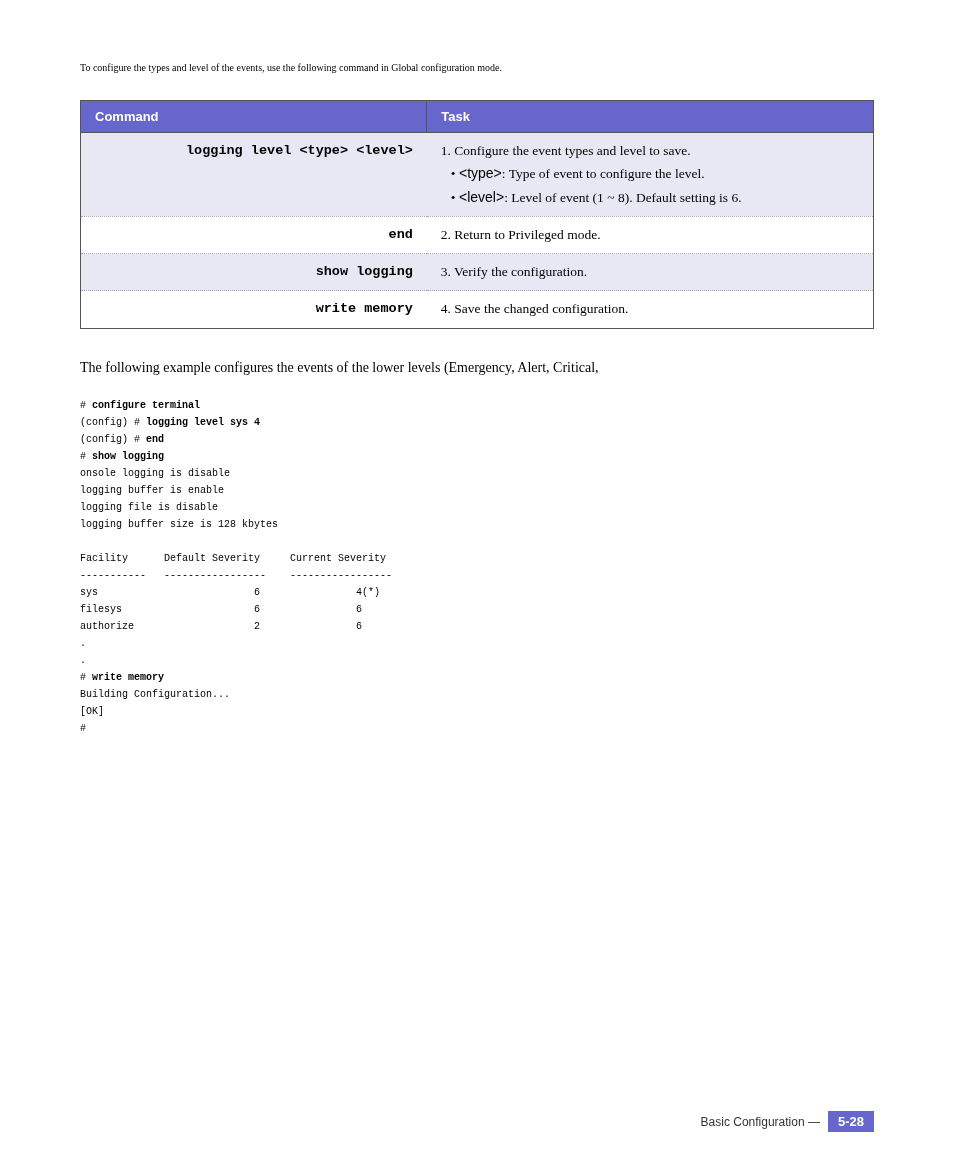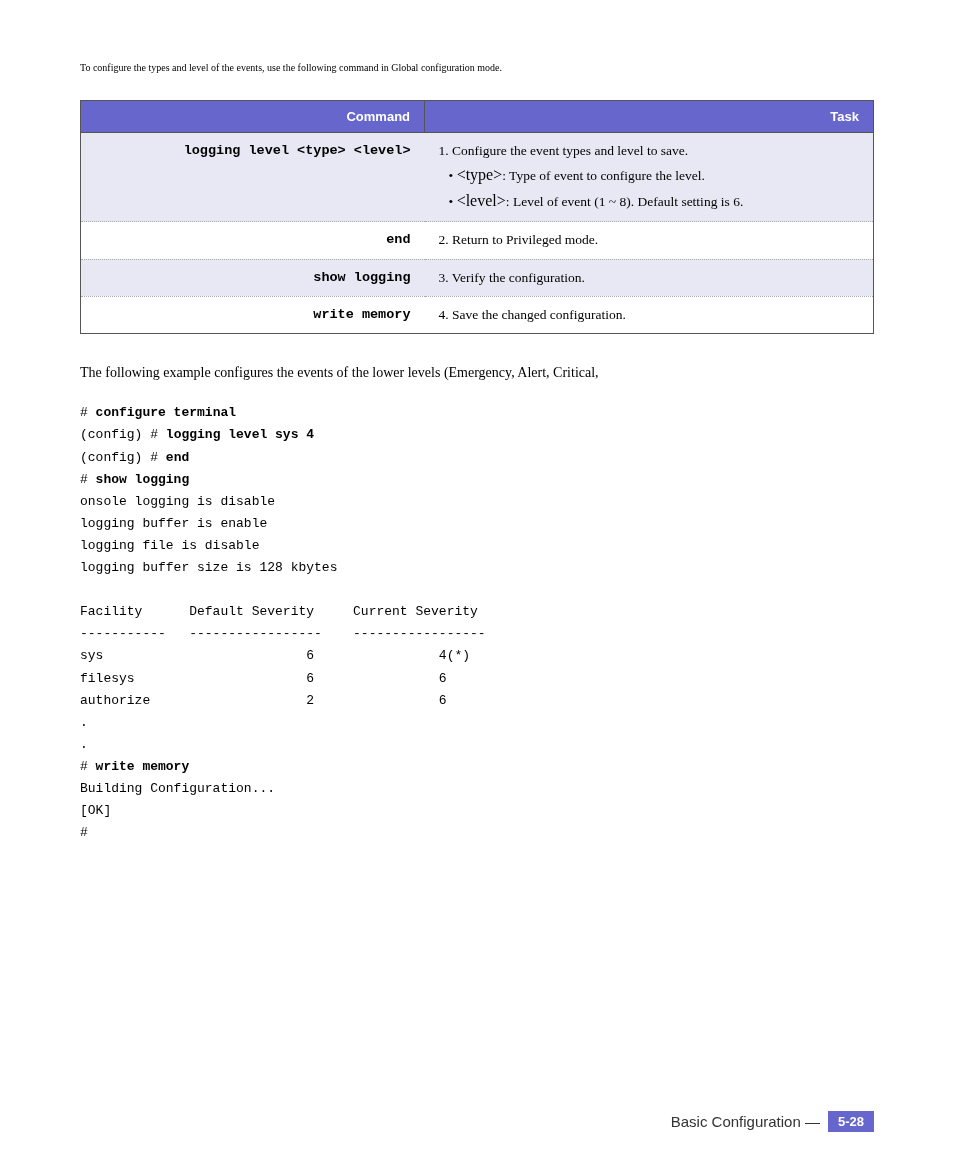--- a/index.html
+++ b/index.html
@@ -46,21 +46,21 @@
     }
 
     table.config-table th {
       background-color: #6666cc;
       color: #ffffff;
       font-family: Arial, sans-serif;
       font-size: 13px;
       font-weight: bold;
       padding: 8px 14px;
       border: 1.5px solid #555;
-      text-align: right;
+      text-align: left;
     }
 
     table.config-table td {
       padding: 8px 14px;
       border-bottom: 1px dotted #aaa;
       vertical-align: top;
       font-size: 13.5px;
       line-height: 1.5;
     }
 
@@ -91,34 +91,34 @@
 
     .task-cell ul li::before {
       content: "• ";
     }
 
     .task-cell ul li {
       margin-top: 2px;
     }
 
     code.inline {
-      font-family: Liberation Serif, serif;
-      font-size: 16px;
+      font-family: Liberation Sans, sans-serif;
+      font-size: 14px;
     }
 
     .following-text {
       font-size: 14px;
       line-height: 1.6;
       text-align: justify;
       margin-bottom: 18px;
     }
 
     .code-block {
       font-family: "Courier New", Courier, monospace;
-      font-size: 13px;
+      font-size: 10px;
       line-height: 1.7;
       margin-bottom: 10px;
       white-space: pre;
       color: #000;
     }
 
     .page-footer {
       position: absolute;
       bottom: 36px;
       right: 80px;
@@ -132,21 +132,21 @@
 
     .page-number-box {
       background-color: #6666cc;
       color: #ffffff;
       font-weight: bold;
       padding: 3px 10px;
       font-size: 13px;
     }
 
     .footer-label {
-      font-size: 15px;
+      font-size: 12px;
       color: #333;
     }
   </style>
 </head>
 <body>
 
 <div class="page">
 
   <p class="intro-text">To configure the types and level of the events, use the following command in Global configuration mode.</p>
 

